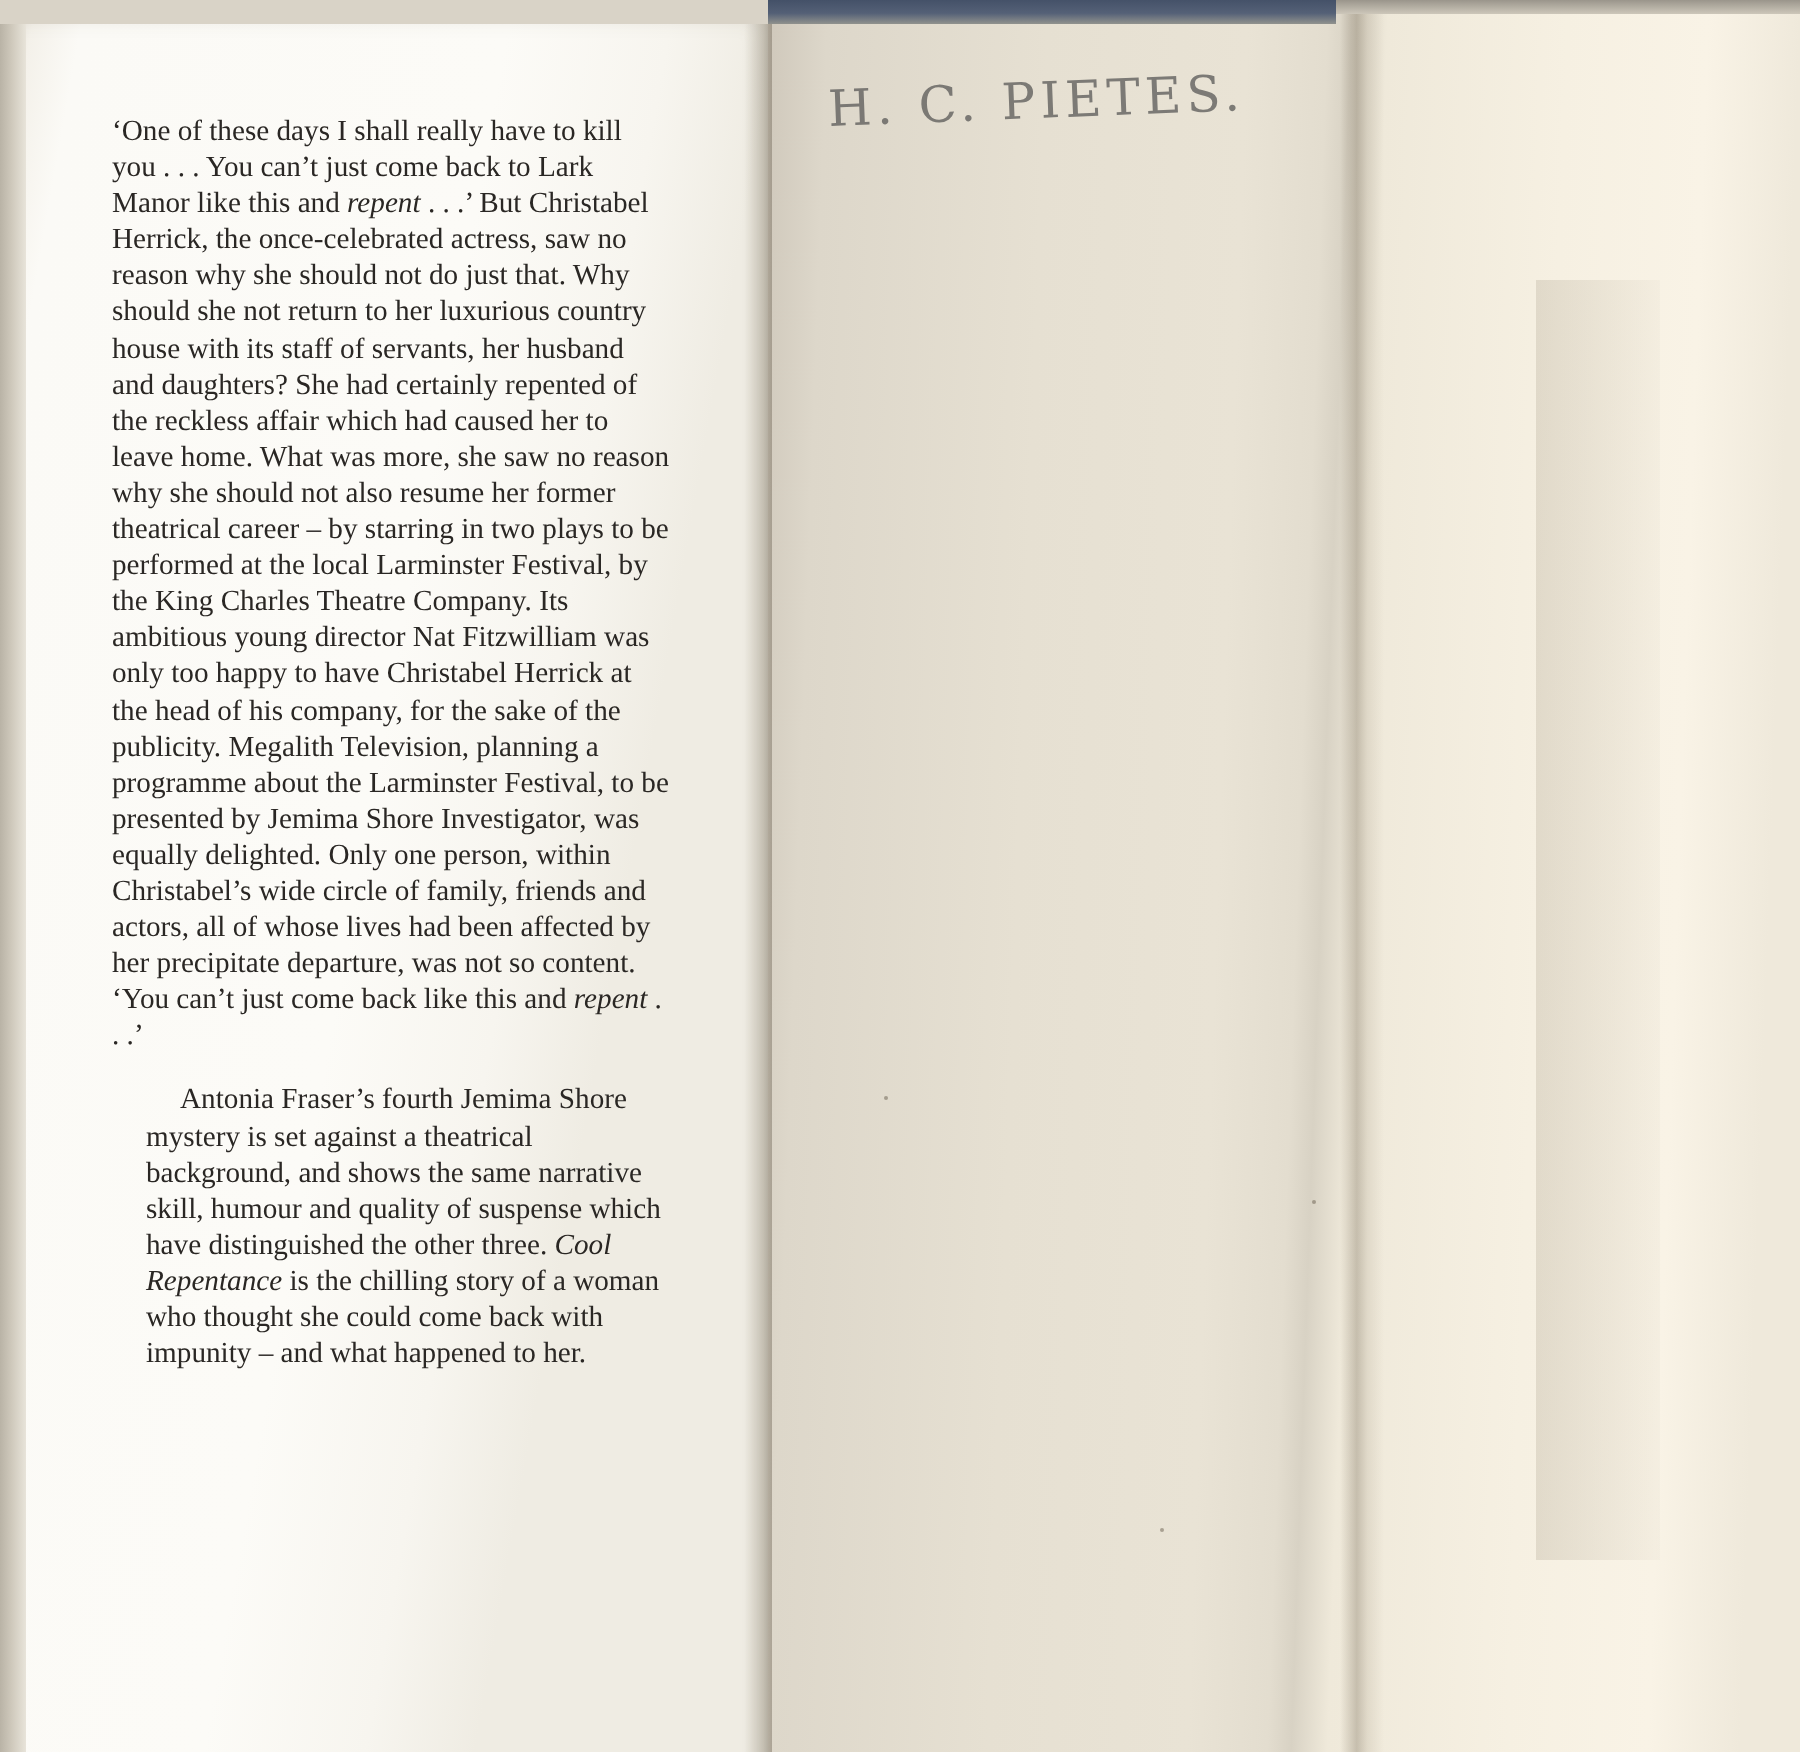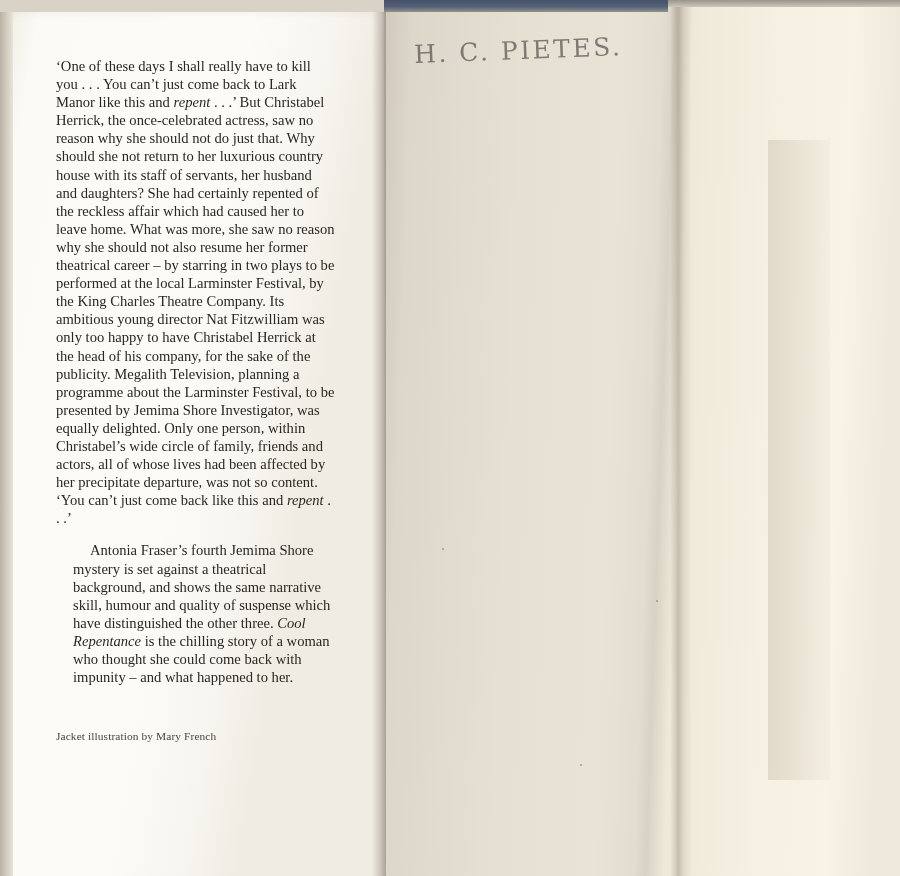--- a/index.html
+++ b/index.html
@@ -157,16 +157,15 @@
 
   <div class="flap">
     <div class="flap-edge-left"></div>
     <div class="flap-edge-shadow"></div>
 
     <div class="flap-text">
       <p class="para1">‘One of these days I shall really have to kill you . . . You can’t just come back to Lark Manor like this and <em>repent</em> . . .’ But Christabel Herrick, the once-celebrated actress, saw no reason why she should not do just that. Why should she not return to her luxurious country house with its staff of servants, her husband and daughters? She had certainly repented of the reckless affair which had caused her to leave home. What was more, she saw no reason why she should not also resume her former theatrical career – by starring in two plays to be performed at the local Larminster Festival, by the King Charles Theatre Company. Its ambitious young director Nat Fitzwilliam was only too happy to have Christabel Herrick at the head of his company, for the sake of the publicity. Megalith Television, planning a programme about the Larminster Festival, to be presented by Jemima Shore Investigator, was equally delighted. Only one person, within Christabel’s wide circle of family, friends and actors, all of whose lives had been affected by her precipitate departure, was not so content. ‘You can’t just come back like this and <em>repent</em> . . .’</p>
       <p class="para2">Antonia Fraser’s fourth Jemima Shore mystery is set against a theatrical background, and shows the same narrative skill, humour and quality of suspense which have distinguished the other three. <em>Cool Repentance</em> is the chilling story of a woman who thought she could come back with impunity – and what happened to her.</p>
     </div>
 
-    <div class="credit">Jacket illustration by Mary French</div>
   </div>
 
 </div>
 
 </body></html>

